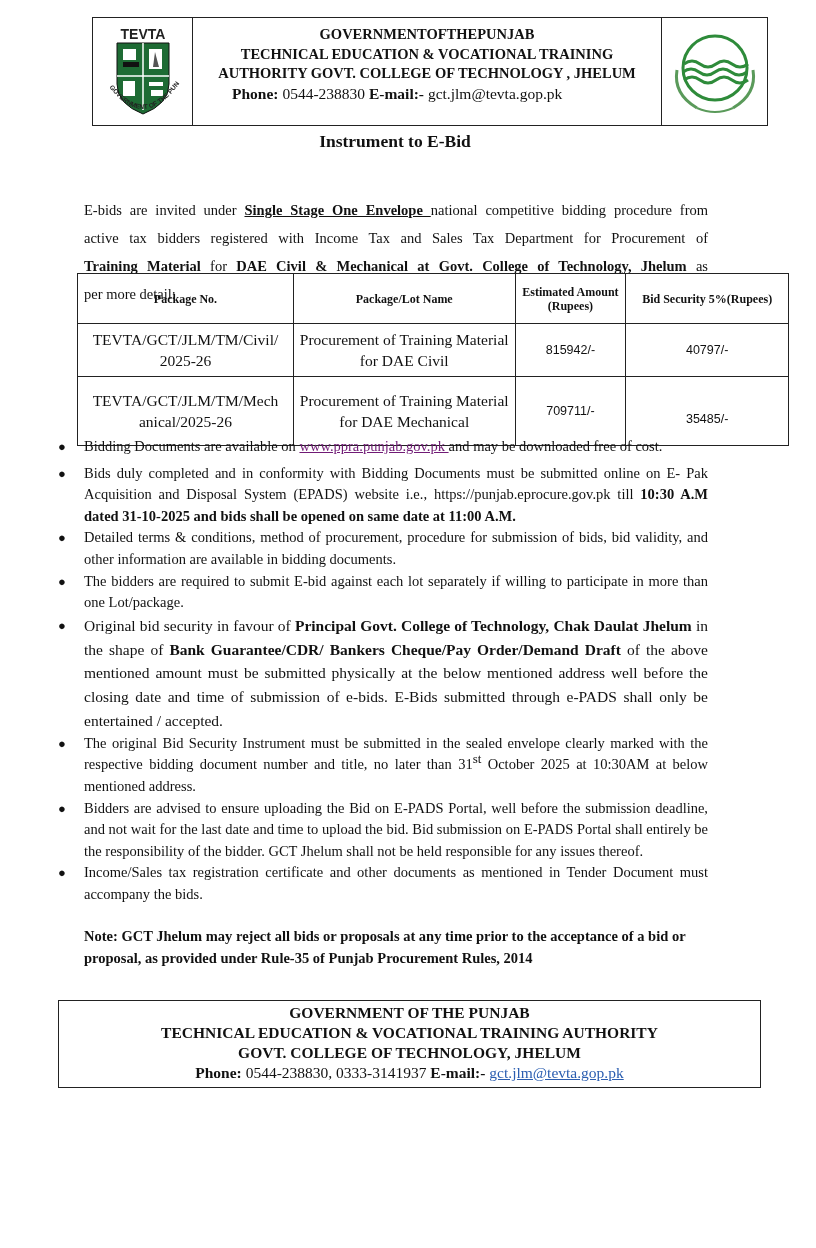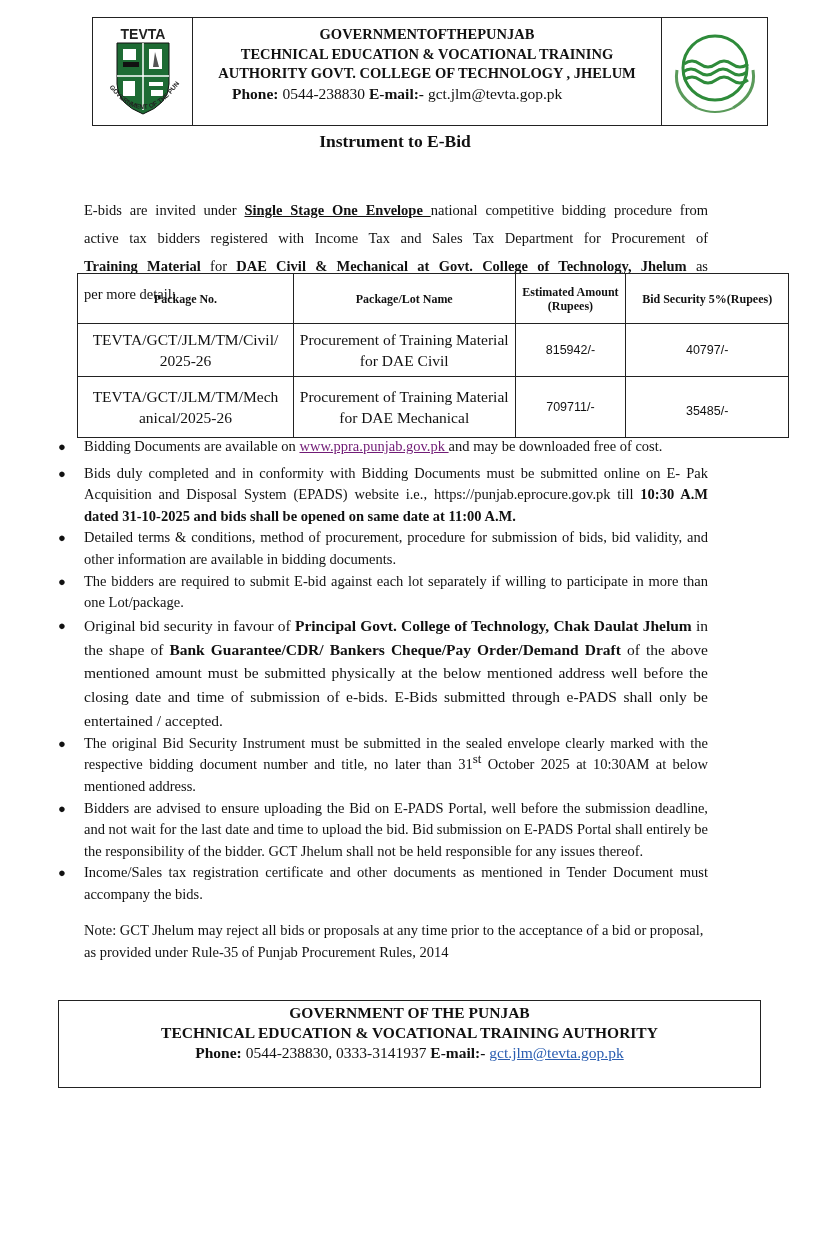--- a/index.html
+++ b/index.html
@@ -31,21 +31,21 @@
   table.pk td { font-size: 15.5px; line-height: 21px; height: 52px; }
   table.pk td.num { font-family: "Liberation Sans", "DejaVu Sans", sans-serif; font-size: 12.5px; }
 
   
   .list { left: 56px; top: 436px; width: 652px; font-size: 14.5px; line-height: 21.6px; }
   .li { position: relative; padding-left: 28px; text-align: justify; }
   .li .dot { position: absolute; left: 2px; top: 0; font-size: 13px; }
   .li.big { font-size: 15.5px; line-height: 23.8px; }
   .li + .li { margin-top: 0; }
   .gap1 { margin-top: 5px !important; }
-  .note { padding-left: 28px; font-weight: normal; font-size: 14.5px; line-height: 22px; margin-top: 14px; }
+  .note { padding-left: 28px; font-weight: bold; font-size: 14.5px; line-height: 22px; margin-top: 20px; }
   a.lnk { color: #701a75; text-decoration: underline; }
   sup { font-size: 13px; line-height: 0; }
 
   
   .ftr { left: 58px; top: 1000px; width: 703px; height: 88px; border: 1px solid #222; box-sizing: border-box; text-align: center; font-size: 15.5px; line-height: 20px; padding-top: 2px; }
   .ftr a { color: #2a5db0; }
 </style>
 </head>
 <body>
 
@@ -112,34 +112,35 @@
   <tr>
     <td>TEVTA/GCT/JLM/TM/Civil/ 2025-26</td>
     <td>Procurement of Training Material for DAE Civil</td>
     <td class="num">815942/-</td>
     <td class="num">40797/-</td>
   </tr>
   <tr>
     <td>TEVTA/GCT/JLM/TM/Mech anical/2025-26</td>
     <td>Procurement of Training Material for DAE Mechanical</td>
     <td class="num">709711/-</td>
-    <td class="num" style="padding-top:8px">35485/-</td>
+    <td class="num" style="padding-top:16px">35485/-</td>
   </tr>
 </tbody>
   </table>
 
 <div class="abs list">
   <div class="li"><span class="dot">●</span><span>Bidding Documents are available on </span><a class="lnk" href="#">www.ppra.punjab.gov.pk </a><span>and may be downloaded free of cost.</span></div>
   <div class="li gap1"><span class="dot">●</span><span>Bids duly completed and in conformity with Bidding Documents must be submitted online on E- Pak Acquisition and Disposal System (EPADS) website i.e., https://punjab.eprocure.gov.pk till </span><b>10:30 A.M dated 31-10-2025 and bids shall be opened on same date at 11:00 A.M.</b></div>
   <div class="li"><span class="dot">●</span><span>Detailed terms &amp; conditions, method of procurement, procedure for submission of bids, bid validity, and other information are available in bidding documents.</span></div>
   <div class="li"><span class="dot">●</span><span>The bidders are required to submit E-bid against each lot separately if willing to participate in more than one Lot/package.</span></div>
   <div class="li big"><span class="dot">●</span><span>Original bid security in favour of </span><b>Principal Govt. College of Technology, Chak Daulat Jhelum</b><span> in the shape of </span><b>Bank Guarantee/CDR/ Bankers Cheque/Pay Order/Demand Draft</b><span> of the above mentioned amount must be submitted physically at the below mentioned address well before the closing date and time of submission of e-bids. E-Bids submitted through e-PADS shall only be entertained / accepted.</span></div>
   <div class="li"><span class="dot">●</span><span>The original Bid Security Instrument must be submitted in the sealed envelope clearly marked with the respective bidding document number and title, no later than 31</span><sup>st</sup><span> October 2025 at 10:30AM at below mentioned address.</span></div>
   <div class="li"><span class="dot">●</span><span>Bidders are advised to ensure uploading the Bid on E-PADS Portal, well before the submission deadline, and not wait for the last date and time to upload the bid. Bid submission on E-PADS Portal shall entirely be the responsibility of the bidder. GCT Jhelum shall not be held responsible for any issues thereof.</span></div>
   <div class="li"><span class="dot">●</span><span>Income/Sales tax registration certificate and other documents as mentioned in Tender Document must accompany the bids.</span></div>
   <div class="note"><span>Note</span><span>: GCT Jhelum may reject all bids or proposals at any time prior to the acceptance of a bid or proposal, as provided under Rule-35 of Punjab Procurement Rules, 2014</span></div>
 </div>
 
 <div class="abs ftr">
   <div class="b">GOVERNMENT OF THE PUNJAB</div>
   <div class="b">TECHNICAL EDUCATION &amp; VOCATIONAL TRAINING AUTHORITY</div>
+  <div class="b">GOVT. COLLEGE OF TECHNOLOGY, JHELUM</div>
   <div><b>Phone:</b><span> 0544-238830, 0333-3141937 </span><b>E-mail:-</b> <a href="#">gct.jlm@tevta.gop.pk</a></div>
 </div>
 
 </body></html>

